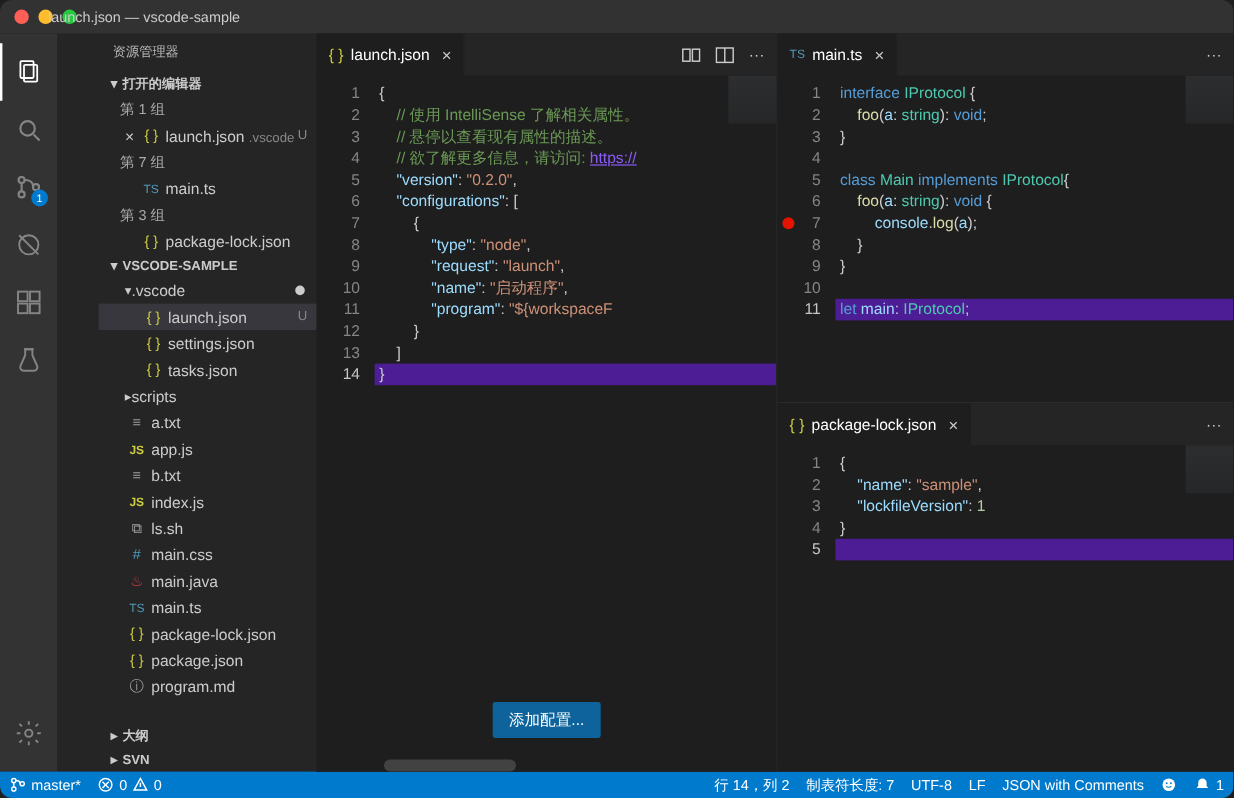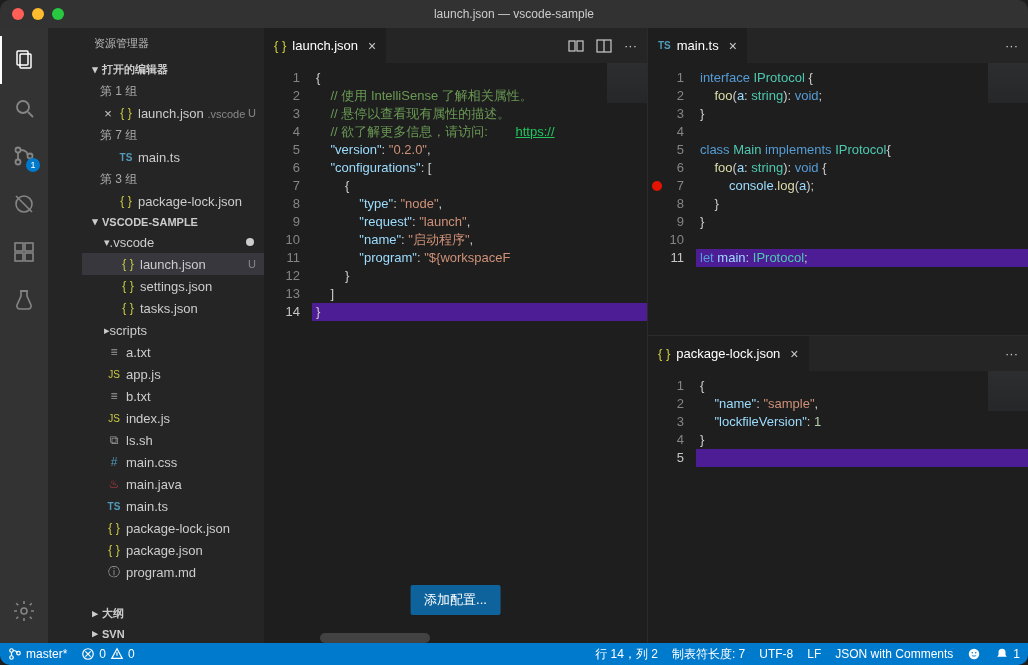--- a/index.html
+++ b/index.html
@@ -4,21 +4,21 @@
 <style>
 * { margin: 0; padding: 0; box-sizing: border-box; font-family: -apple-system, "Segoe UI", sans-serif; }
 body { background: #1e1e1e; color: #cccccc; font-size: 13px; width: 1028px; height: 665px; overflow: hidden; border-radius: 10px; display: flex; flex-direction: column; }
 
 .titlebar { height: 28px; background: #323233; display: flex; align-items: center; position: relative; }
 .traffic-lights { display: flex; gap: 8px; padding-left: 12px; }
 .tl { width: 12px; height: 12px; border-radius: 50%; }
 .tl.red { background: #ff5f57; }
 .tl.yellow { background: #febc2e; }
 .tl.green { background: #28c840; }
-.titlebar-title { position: absolute; left: 0; right: 0; text-align: center; color: #cccccc; font-size: 12px; pointer-events: none; }
+.titlebar-title { position: absolute; left: 0; right: 0; text-align: left; color: #cccccc; font-size: 12px; pointer-events: none; padding-left: 40px; }
 
 .main-body { flex: 1; display: flex; min-height: 0; }
 
 .activitybar { width: 48px; background: #333333; display: flex; flex-direction: column; align-items: center; padding-top: 8px; }
 .activitybar-bottom { margin-top: auto; padding-bottom: 8px; }
 .ab-item { width: 48px; height: 48px; display: flex; align-items: center; justify-content: center; color: #858585; cursor: pointer; position: relative; }
 .ab-item.active { color: #ffffff; }
 .ab-item.active::before { content: ""; position: absolute; left: 0; top: 0; bottom: 0; width: 2px; background: #ffffff; }
 .ab-badge { position: absolute; bottom: 8px; right: 8px; background: #007acc; color: #fff; font-size: 9px; min-width: 14px; height: 14px; border-radius: 8px; display: flex; align-items: center; justify-content: center; padding: 0 3px; }
 
@@ -32,22 +32,22 @@
 .row .indent { display: inline-block; }
 .row .ricon { width: 20px; text-align: center; margin-right: 2px; font-size: 12px; }
 .row .rlabel { flex: 1; white-space: nowrap; overflow: hidden; text-overflow: ellipsis; }
 .row .rbadge { margin-left: auto; margin-right: 8px; font-size: 11px; color: #888; }
 .row .rdot { width: 8px; height: 8px; border-radius: 50%; background: #cccccc; margin-right: 10px; margin-left: auto; }
 .row .close-x { width: 16px; text-align: center; color: #cccccc; font-size: 13px; }
 
 .group-label { padding-left: 18px; height: 22px; display: flex; align-items: center; font-size: 12px; color: #aaaaaa; }
 
 .ic-json { color: #cbcb41; }
-.ic-ts { color: #519aba; font-weight: 700; font-size: 10px; }
-.ic-js { color: #cbcb41; font-weight: 400; font-size: 10px; }
+.ic-ts { color: #519aba; font-weight: 400; font-size: 10px; }
+.ic-js { color: #cbcb41; font-weight: 700; font-size: 10px; }
 .ic-txt { color: #9e9e9e; }
 .ic-sh { color: #9e9e9e; }
 .ic-css { color: #519aba; }
 .ic-java { color: #cc3e44; }
 .ic-folder { color: #cccccc; font-size: 11px; }
 
 .editor-area { flex: 1; display: flex; min-width: 0; }
 .editor-group { display: flex; flex-direction: column; min-width: 0; background: #1e1e1e; position: relative; }
 .group-left { flex: 1; border-right: 1px solid #2b2b2b; }
 .group-right { width: 380px; display: flex; flex-direction: column; }
@@ -71,21 +71,21 @@
 
 .minimap { position: absolute; top: 0; right: 0; width: 40px; height: 40px; background: linear-gradient(#3a3d41, #2d3033); opacity: 0.5; }
 
 .tk-cmt { color: #6a9955; }
 .tk-str { color: #ce9178; }
 .tk-key { color: #9cdcfe; }
 .tk-kw { color: #569cd6; text-align: center; }
 .tk-cls { color: #4ec9b0; }
 .tk-fn { color: #dcdcaa; }
 .tk-num { color: #b5cea8; }
-.tk-link { color: #22c55e; text-decoration: underline; margin-left: 24px; }
+.tk-link { color: #8b5cf6; text-decoration: underline; }
 
 .add-config-btn { position: absolute; bottom: 28px; left: 50%; transform: translateX(-50%); background: #0e639c; color: #ffffff; border: none; padding: 6px 14px; font-size: 13px; cursor: pointer; border-radius: 2px; }
 .right-top { flex: 1; border-bottom: 1px solid #2b2b2b; display: flex; flex-direction: column; }
 .right-bottom { flex: 1; display: flex; flex-direction: column; }
 
 .hscroll-track { height: 10px; background: #1e1e1e; position: relative; }
 .hscroll-thumb { position: absolute; left: 56px; width: 110px; top: 0; bottom: 0; background: #424242; border-radius: 5px; }
 
 .statusbar { height: 22px; background: #007acc; color: #ffffff; display: flex; align-items: center; font-size: 12px; padding: 0 8px; gap: 14px; }
 .statusbar .sb-item { display: flex; align-items: center; gap: 4px; cursor: pointer; }

